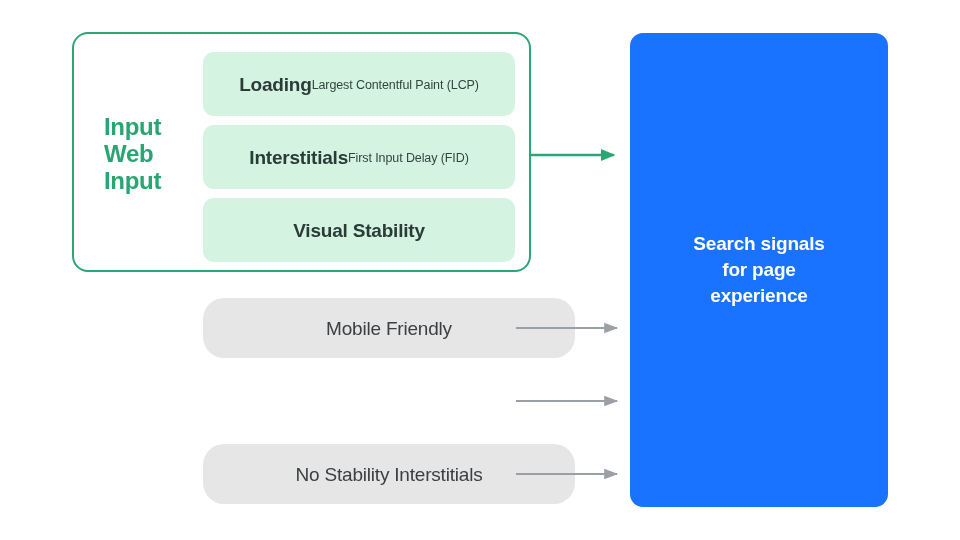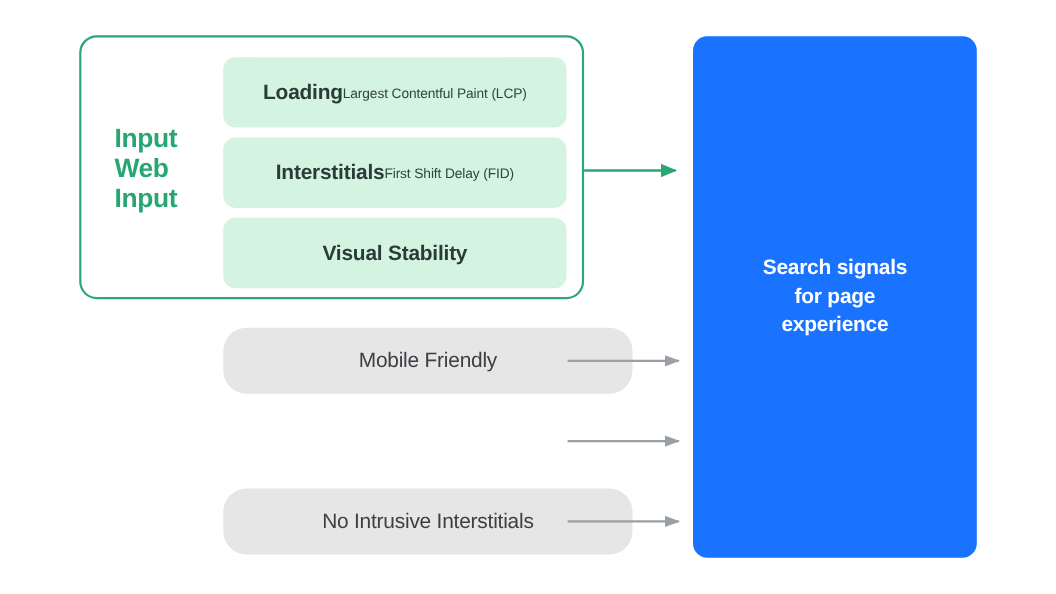--- a/index.html
+++ b/index.html
@@ -144,34 +144,34 @@
 
   <div class="cwv-label"><span>Input</span><br><span>Web</span><br><span>Input</span></div>
 
   <div class="pill pill-1">
     <div class="pill-title">Loading</div>
     <div class="pill-sub">Largest Contentful Paint (LCP)</div>
   </div>
 
   <div class="pill pill-2">
     <div class="pill-title">Interstitials</div>
-    <div class="pill-sub">First Shift Delay (FID)</div>
+    <div class="pill-sub">First Input Delay (FID)</div>
   </div>
 
   <div class="pill pill-3">
     <div class="pill-title">Visual Stability</div>
   </div>
 
   <div class="gbox gbox-1">
     <div class="gbox-label">Mobile Friendly</div>
   </div>
 
 
   <div class="gbox gbox-3">
-    <div class="gbox-label">No Intrusive Interstitials</div>
+    <div class="gbox-label">No Stability Interstitials</div>
   </div>
 
   <svg class="arrow-svg" viewBox="0 0 960 540">
     <defs>
       <marker id="head-green" markerWidth="7" markerHeight="7" refX="5.6" refY="3" orient="auto" markerUnits="strokeWidth">
         <path d="M0,0.4 L6.2,3 L0,5.6 z" fill="#2BA776"></path>
       </marker>
       <marker id="head-gray" markerWidth="8" markerHeight="8" refX="6.4" refY="3" orient="auto" markerUnits="strokeWidth">
         <path d="M0,0.4 L7,3 L0,5.6 z" fill="#9AA0A6"></path>
       </marker>

